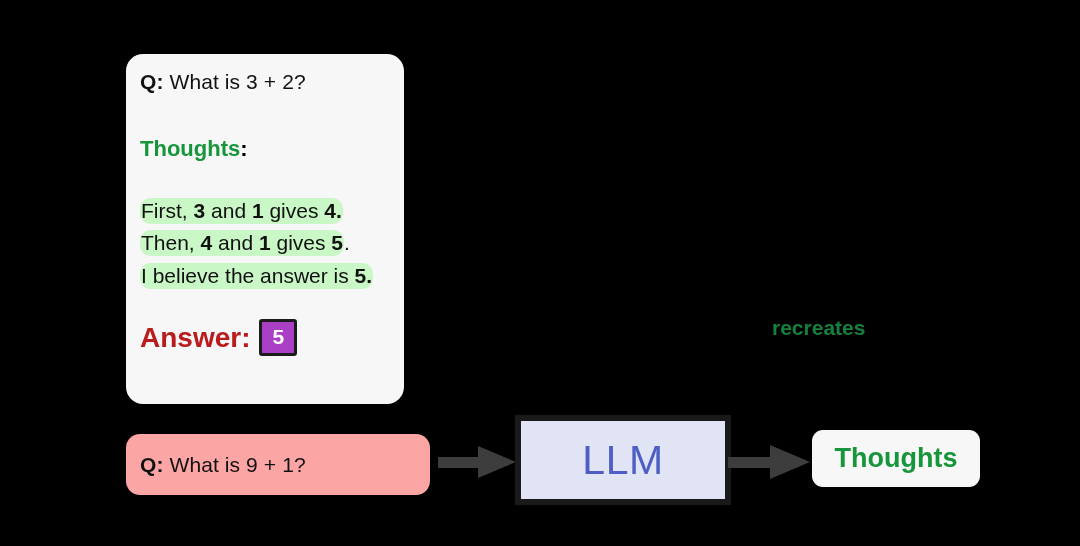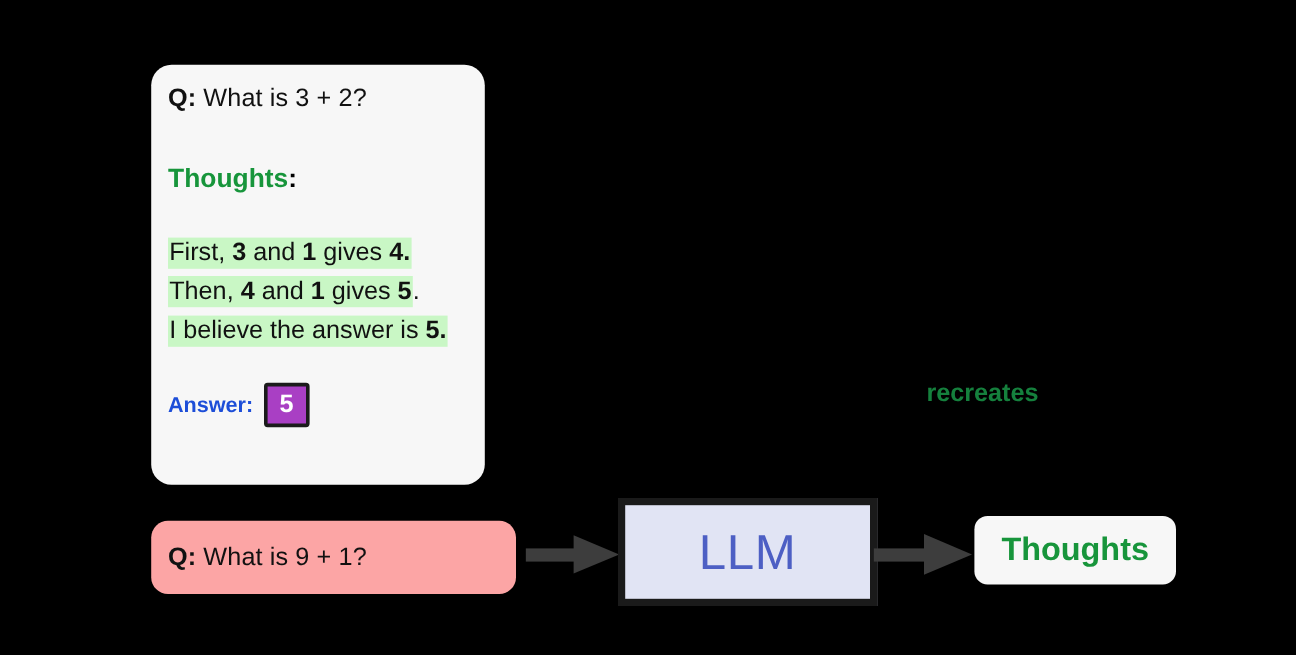--- a/index.html
+++ b/index.html
@@ -57,36 +57,37 @@
     font-size: 21px;
     color: #111111;
     line-height: 1.45;
     white-space: nowrap;
     margin-bottom: 2px;
   }
   .hl {
     background: #C9F7C5;
     padding: 1px 1px 2px 1px;
     box-decoration-break: clone;
+    border-radius: 11px;
     -webkit-box-decoration-break: clone;
   }
   .thought-line b {
     font-weight: bold;
   }
 
   #answer-row {
     margin-top: 28px;
     display: flex;
     align-items: center;
     white-space: nowrap;
   }
   #answer-label {
-    font-size: 18px;
-    font-weight: bold;
-    color: #1d4ed8;
+    font-size: 28px;
+    font-weight: bold;
+    color: #b91c1c;
   }
   #answer-badge {
     margin-left: 9px;
     background: #A93FC4;
     border: 3px solid #1B1B1B;
     border-radius: 3px;
     color: #FFFFFF;
     font-size: 21px;
     font-weight: bold;
     line-height: 1;

